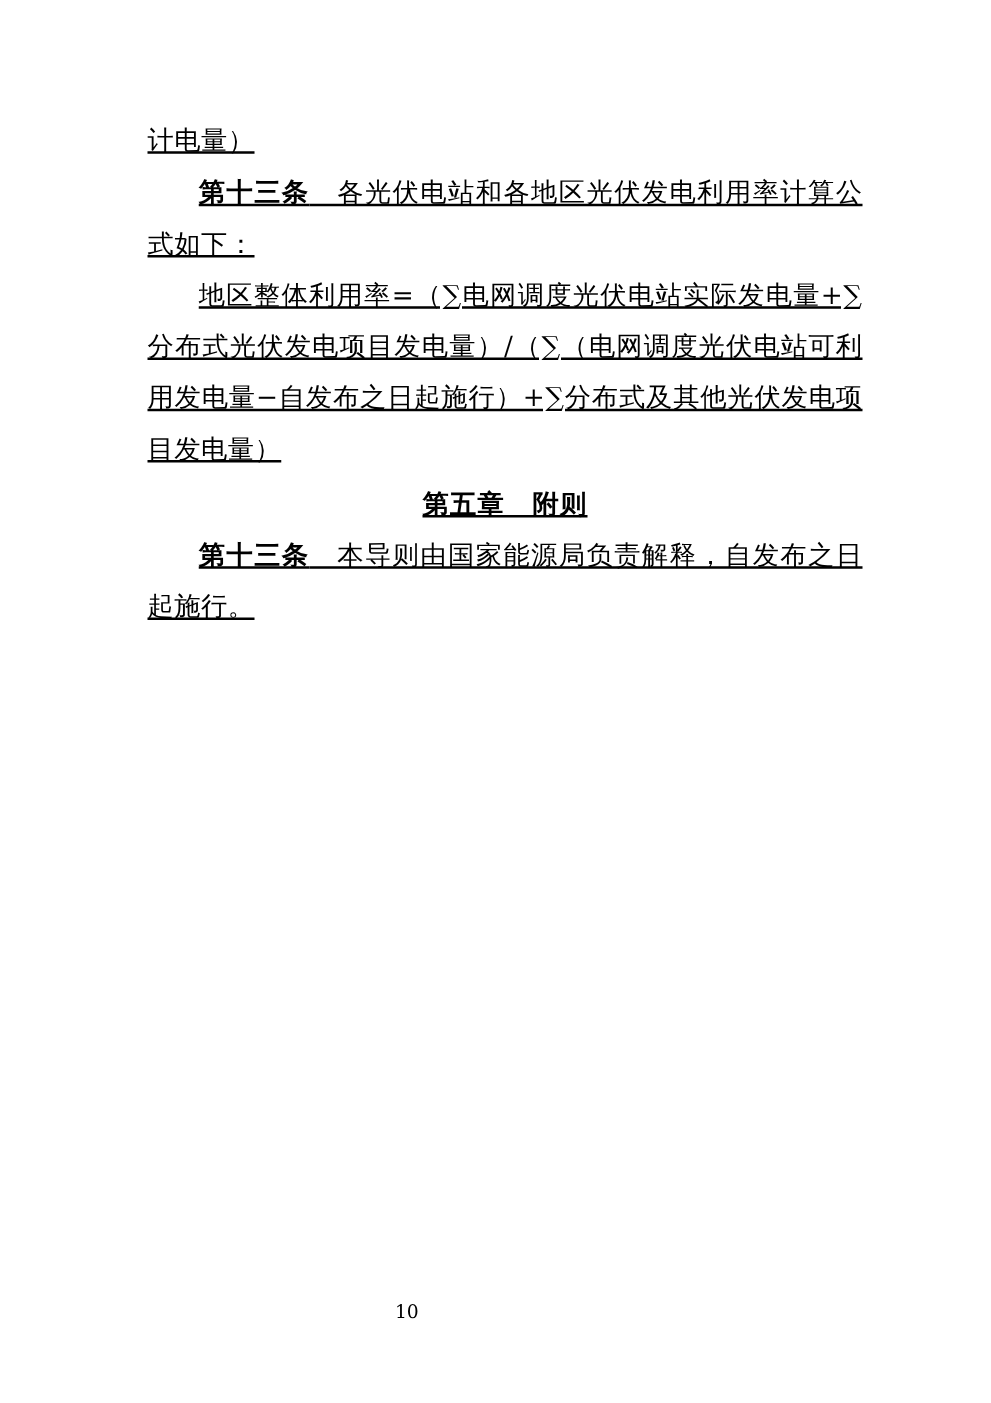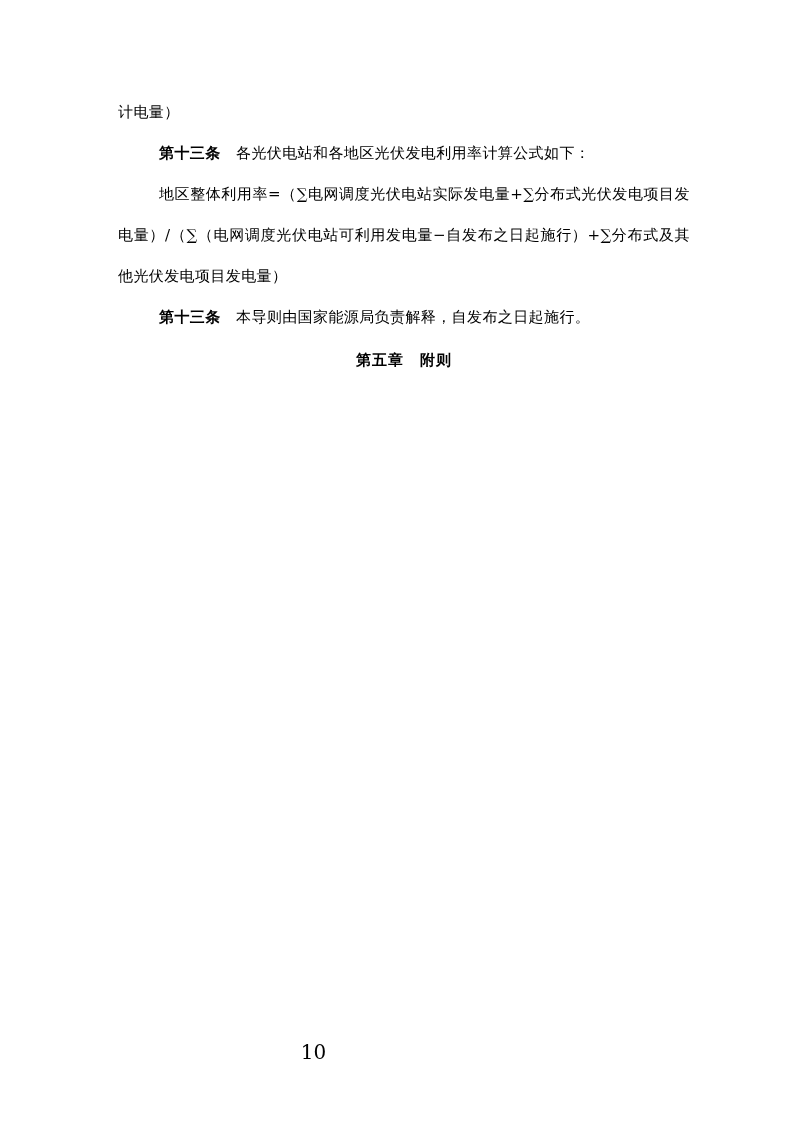--- a/index.html
+++ b/index.html
@@ -23,71 +23,72 @@
     background: #ffffff;
     overflow: hidden;
   }
   .content {
     position: absolute;
     left: 118px;
     top: 92px;
     width: 572px;
   }
   .para {
-    font-size: 15px;
+    font-size: 21px;
     line-height: 41px;
     letter-spacing: 0.4px;
     text-align: justify;
     text-justify: inter-ideograph;
     margin: 0;
     white-space: pre-wrap;
     word-break: break-all;
+    text-decoration: underline;
   }
   .indent {
     text-indent: 41px;
   }
   .bold-lead {
     font-weight: bold;
   }
   .center {
     text-align: center;
     font-weight: bold;
     letter-spacing: 1px;
   }
   .chapter-gap {
     margin-top: 2px;
   }
   .page-number {
     position: absolute;
-    left: 0;
+    left: 12px;
     top: 1040px;
     width: 627px;
     text-align: center;
-    font-size: 20px;
+    font-size: 15px;
     font-family: "DejaVu Serif", "Liberation Serif", serif;
     color: #000000;
   }
 </style>
 </head>
 <body>
 
 <div class="page">
 
   <div class="content">
 
     <p class="para">计电量）</p>
 
 
     <p class="para indent"><span class="bold-lead">第十三条</span><span>　各光伏电站和各地区光伏发电利用率计算公式如下：</span></p>
 
 
 
     <p class="para indent">地区整体利用率=（∑电网调度光伏电站实际发电量+∑分布式光伏发电项目发电量）/（∑（电网调度光伏电站可利用发电量−自发布之日起施行）+∑分布式及其他光伏发电项目发电量）</p>
 
+    <p class="para center chapter-gap">第五章　附则</p>
+
     <p class="para indent"><span class="bold-lead">第十三条</span><span>　本导则由国家能源局负责解释，自发布之日起施行。</span></p>
-
-    <p class="para center chapter-gap">第五章　附则</p>
 
   </div>
 
   <div class="page-number">10</div>
 
 </div>
 
 </body></html>

